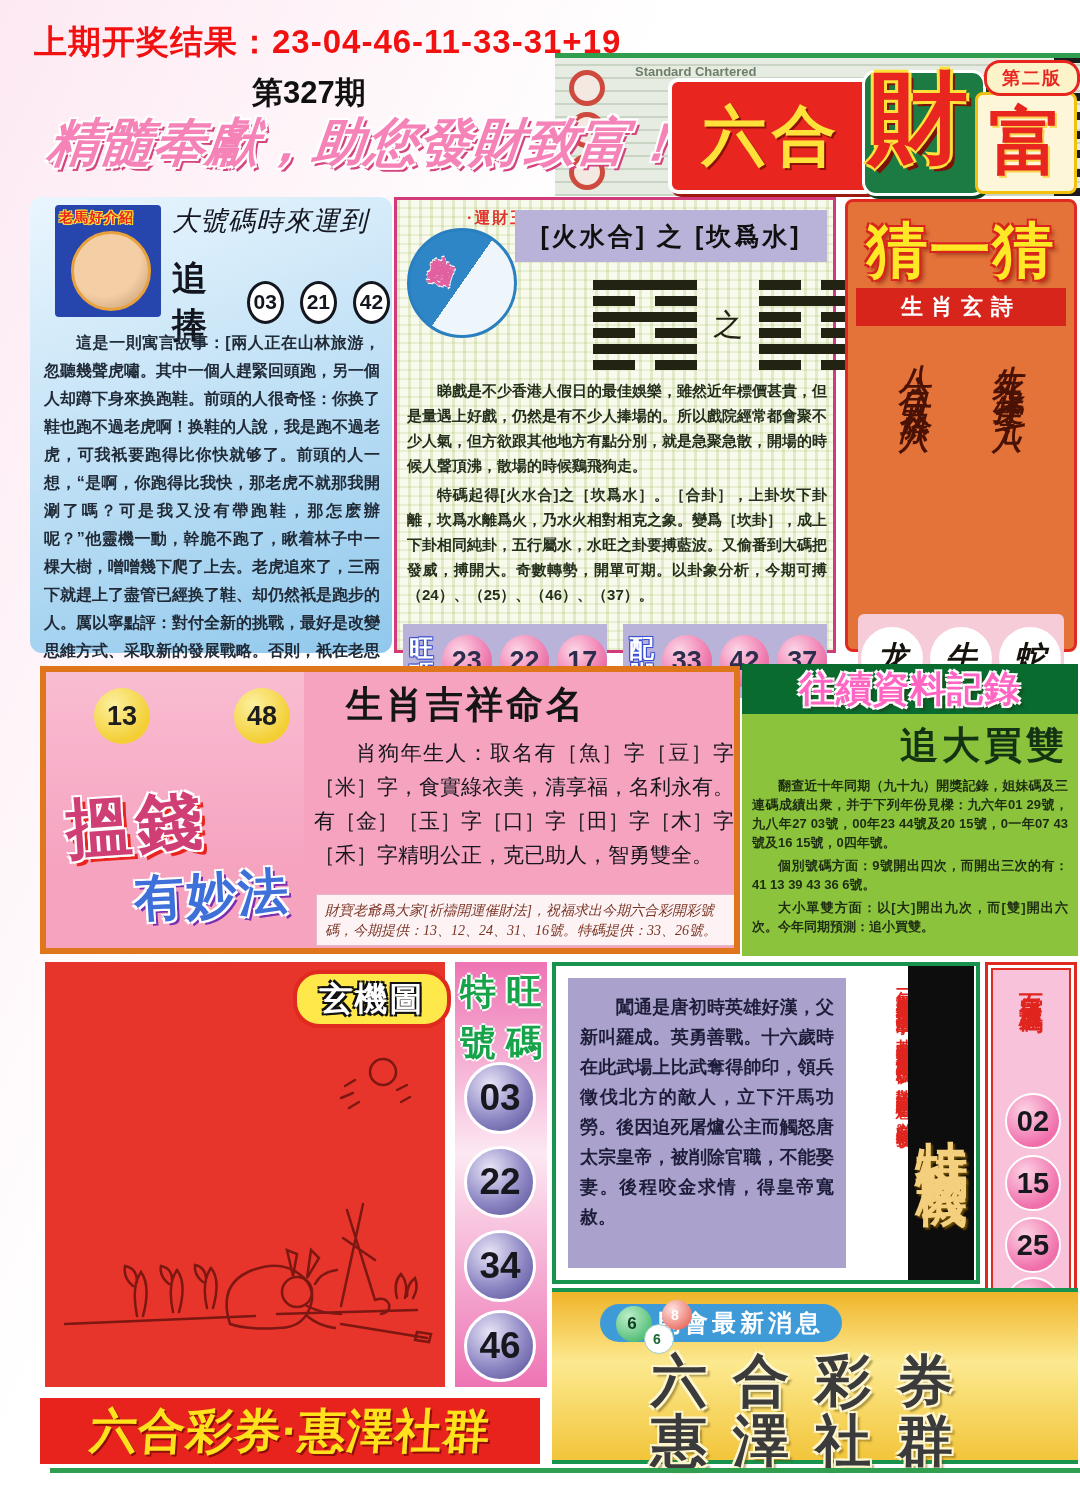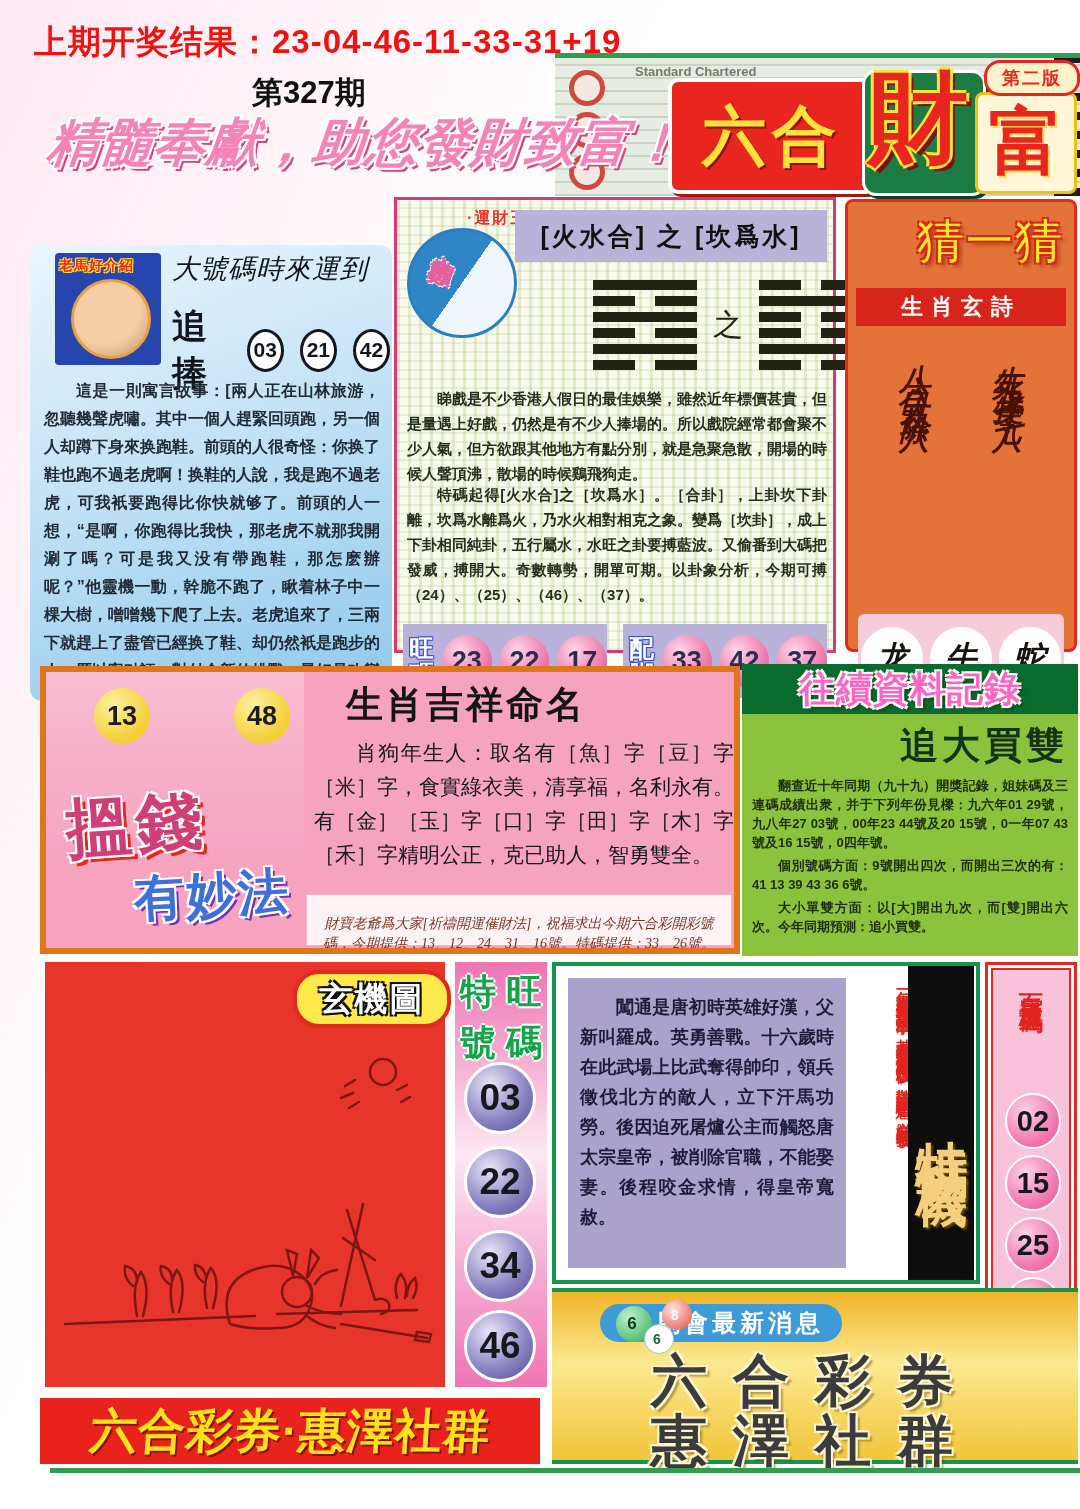--- a/index.html
+++ b/index.html
@@ -31,21 +31,21 @@
       text-shadow:3px 0 #ffe13a,-3px 0 #ffe13a,0 3px #ffe13a,0 -3px #ffe13a,5px 5px 0 #7c1208;}
   .logo-fu-card{left:975px;top:92px;width:96px;height:96px;background:#fdf6d8;border:3px solid #f2c10e;
       border-radius:8px;display:flex;align-items:center;justify-content:center;}
   .logo-fu{font-size:74px;font-weight:bold;color:#e8251f;font-family:"Liberation Serif","DejaVu Serif",serif;
       text-shadow:2px 2px 0 #f9d44c;}
   .edition{left:984px;top:60px;width:90px;height:30px;background:#fdf3c8;border:3px solid #e8251f;
       border-radius:16px;display:flex;align-items:center;justify-content:center;
       font-size:18px;font-weight:bold;color:#e8251f;letter-spacing:2px;}
   
   .tip-panel{left:30px;top:197px;width:362px;height:456px;border-radius:12px;
-      background:linear-gradient(160deg,#eaf6fe 0%,#c3e2f6 45%,#90c8ec 100%);margin-top:48px;}
+      background:linear-gradient(160deg,#eaf6fe 0%,#c3e2f6 45%,#90c8ec 100%);}
   .photo-card{left:25px;top:8px;width:106px;height:112px;background:#2746ad;border-radius:4px;overflow:hidden;}
   .photo-badge{position:absolute;left:4px;top:4px;font-size:14px;font-weight:bold;color:#e8251f;
       text-shadow:1px 1px 0 #ffe13a,-1px -1px 0 #ffe13a,1px -1px 0 #ffe13a,-1px 1px 0 #ffe13a;letter-spacing:1px;}
   .avatar{position:absolute;left:16px;top:26px;width:74px;height:74px;border-radius:50%;
       background:radial-gradient(circle at 40% 35%,#f4cfa6 55%,#caa077 90%);border:3px solid #e8a13c;}
   .tip-h1{left:142px;top:6px;font-size:27px;font-weight:normal;color:#14161f;
       font-family:"Liberation Serif","DejaVu Serif",serif;font-style:italic;letter-spacing:1px;}
   .tip-h2{left:142px;top:58px;display:flex;align-items:center;gap:16px;font-size:35px;font-weight:bold;
       color:#14161f;font-family:"Liberation Serif","DejaVu Serif",serif;}
   .numcircle{width:37px;height:37px;border:3px solid #14161f;border-radius:50%;background:#fff;
@@ -66,33 +66,33 @@
       text-shadow:1px 1px 0 #fff,-1px -1px 0 #fff;}
   .hex-title{left:118px;top:10px;width:312px;height:52px;background:#b9b3d9;display:flex;
       align-items:center;justify-content:center;font-size:25px;font-weight:bold;color:#101010;letter-spacing:3px;}
   .hexgroup{display:flex;flex-direction:column;gap:6px;}
   .hexline{width:104px;height:10px;background:#232313;}
   .hexline.broken{background:linear-gradient(90deg,#232313 0 42px,transparent 42px 62px,#232313 62px 104px);}
   .hex-zhi{font-size:30px;color:#232313;font-family:"Liberation Serif","DejaVu Serif",serif;}
   .hex-area{left:196px;top:80px;display:flex;align-items:center;gap:16px;}
   .hex-p{width:420px;font-size:15px;line-height:25px;color:#25301c;font-weight:bold;
       text-align:justify;text-indent:2em;}
-  .hexp1{left:10px;top:186px;}
+  .hexp1{left:10px;top:178px;}
   .hexp2{left:10px;top:282px;}
   .ballbox{width:204px;height:74px;background:#b9b3d9;display:flex;align-items:center;gap:8px;padding-left:6px;box-sizing:border-box;}
   .balllabel{display:flex;flex-direction:column;font-size:25px;font-weight:bold;color:#fff;line-height:1.05;
       text-shadow:0 0 2px #3a4fd0,1px 1px 0 #3a4fd0,-1px -1px 0 #3a4fd0,1px -1px 0 #3a4fd0,-1px 1px 0 #3a4fd0;}
   .pinkball{width:52px;height:52px;border-radius:50%;
       background:radial-gradient(circle at 35% 30%,#fcd7e7,#f391bd 45%,#e45795 85%);
       display:flex;align-items:center;justify-content:center;font-size:27px;font-weight:bold;color:#2d2d4d;}
   .wangbox{left:6px;top:424px;} .peibox{left:226px;top:424px;}
   
   .guess-panel{left:845px;top:199px;width:232px;height:453px;background:#e4733a;border:3px solid #e02a1f;
       border-radius:8px;box-sizing:border-box;}
-  .guess-title{left:10px;top:8px;width:206px;text-align:right;font-size:47px;font-weight:normal;color:#ffe927;
+  .guess-title{left:10px;top:8px;width:206px;text-align:center;font-size:61px;font-weight:bold;color:#ffe927;
       letter-spacing:2px;text-shadow:2px 2px 0 #d8251c,-2px -2px 0 #d8251c,2px -2px 0 #d8251c,-2px 2px 0 #d8251c,4px 4px 4px rgba(120,20,10,.6);}
   .guess-band{left:8px;top:86px;width:210px;height:38px;background:#d8251c;display:flex;align-items:center;
       justify-content:center;font-size:22px;font-weight:bold;color:#fff;letter-spacing:8px;}
   .poem{left:20px;top:140px;width:186px;height:260px;display:flex;flex-direction:row-reverse;
       justify-content:space-around;}
   .poem span{writing-mode:vertical-rl;font-size:29px;color:#4a1205;letter-spacing:10px;
       font-family:"Liberation Serif","DejaVu Serif",serif;font-style:italic;font-weight:bold;}
   .zodiac-strip{left:10px;top:412px;width:206px;height:88px;background:#f6ccd8;border-radius:6px;
       display:flex;align-items:center;justify-content:space-around;}
   .zodiac{width:62px;height:62px;border-radius:50%;background:#fff;display:flex;align-items:center;
@@ -107,23 +107,23 @@
       display:flex;align-items:center;justify-content:center;font-size:27px;font-weight:bold;color:#1d1d1d;}
   .yb1{left:48px;top:16px;} .yb2{left:188px;top:16px;}
   .art1{left:20px;top:108px;font-size:66px;font-weight:bold;color:#cf3e74;letter-spacing:4px;transform:rotate(-4deg);
       text-shadow:2px 2px 0 #fff,-2px -2px 0 #fff,2px -2px 0 #fff,-2px 2px 0 #fff,5px 5px 0 #e8251f;}
   .art2{left:88px;top:190px;font-size:50px;font-weight:bold;color:#3f6fd8;letter-spacing:2px;transform:rotate(-3deg);
       text-shadow:2px 2px 0 #fff,-2px -2px 0 #fff,2px -2px 0 #fff,-2px 2px 0 #fff,4px 4px 0 #7a2fb0;}
   .naming-title{left:300px;top:8px;width:390px;text-align:left;font-size:37px;font-weight:bold;color:#151515;
       letter-spacing:3px;font-family:"Liberation Serif","DejaVu Serif",serif;}
   .naming-body{left:268px;top:64px;width:420px;font-size:21px;line-height:34px;font-weight:normal;color:#16161d;
       text-align:justify;text-indent:2em;}
-  .naming-footer{left:260px;top:222px;width:426px;height:52px;background:#fdf3f5;border:1px solid #e8b8c8;
-      font-size:14px;line-height:20px;color:#7a3322;padding:19px 8px;box-sizing:border-box;
-      font-family:"Liberation Serif","DejaVu Serif",serif;font-style:italic;text-align:center;}
+  .naming-footer{left:270px;top:222px;width:426px;height:52px;background:#fdf3f5;border:1px solid #e8b8c8;
+      font-size:14px;line-height:20px;color:#7a3322;padding:6px 8px;box-sizing:border-box;
+      font-family:"Liberation Serif","DejaVu Serif",serif;font-style:italic;}
   
   .record-panel{left:742px;top:664px;width:336px;height:304px;box-sizing:border-box;}
   .record-head{width:100%;height:50px;background:#0a6b2e;display:flex;align-items:center;justify-content:center;}
   .record-title{font-size:36px;font-weight:bold;color:#ff66c4;letter-spacing:1px;
       text-shadow:2px 2px 0 #fff,-2px -2px 0 #fff,2px -2px 0 #fff,-2px 2px 0 #fff,4px 4px 3px rgba(30,60,20,.8);}
   .record-body{width:100%;height:242px;background:#8bc43c;position:relative;overflow:hidden;}
   .record-headline{position:absolute;right:10px;top:6px;font-size:38px;font-weight:bold;color:#133313;letter-spacing:4px;}
   .record-text{position:absolute;left:10px;top:62px;width:316px;font-size:13px;line-height:19px;color:#1d2c12;
       font-weight:bold;text-align:justify;}
   .record-text p{margin:0 0 4px 0;text-indent:2em;}

